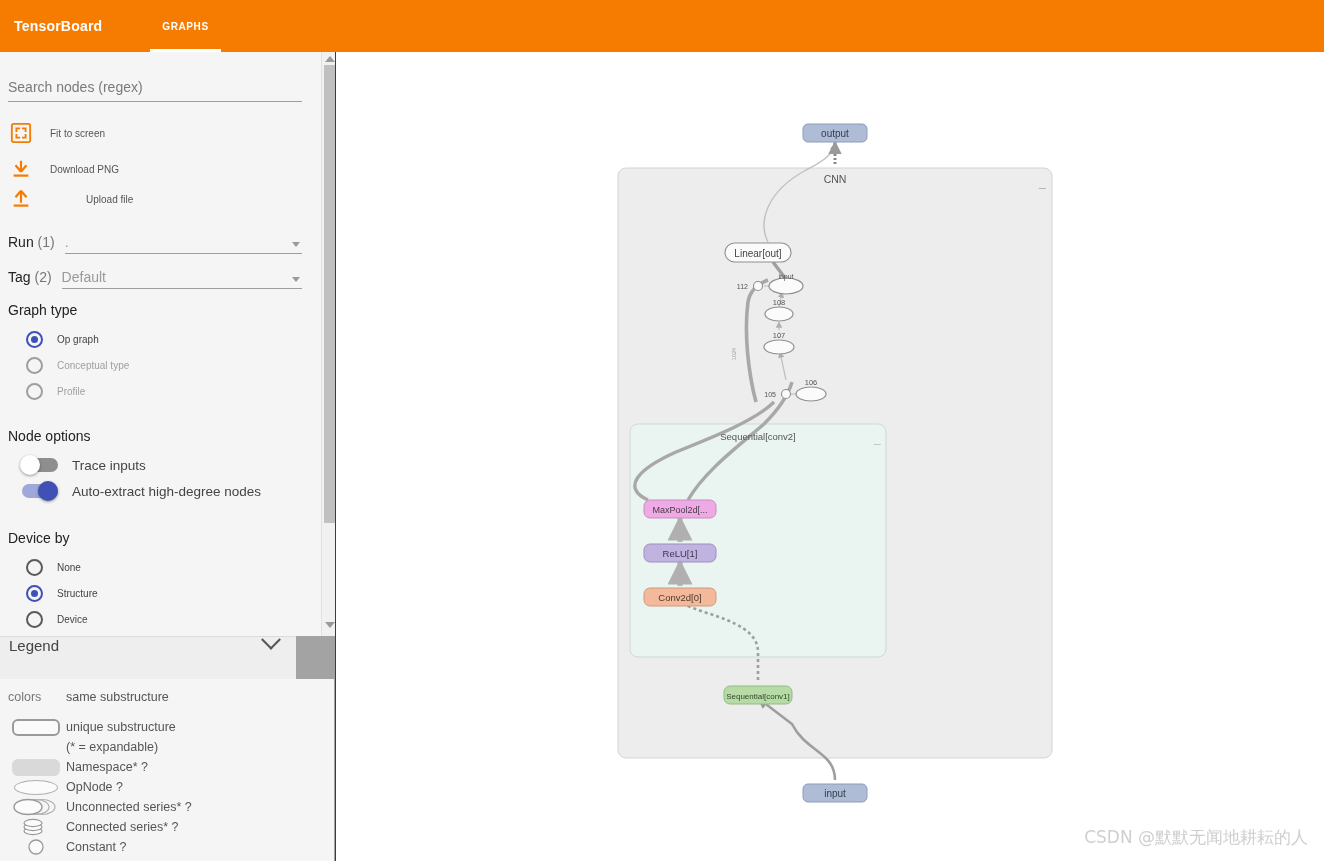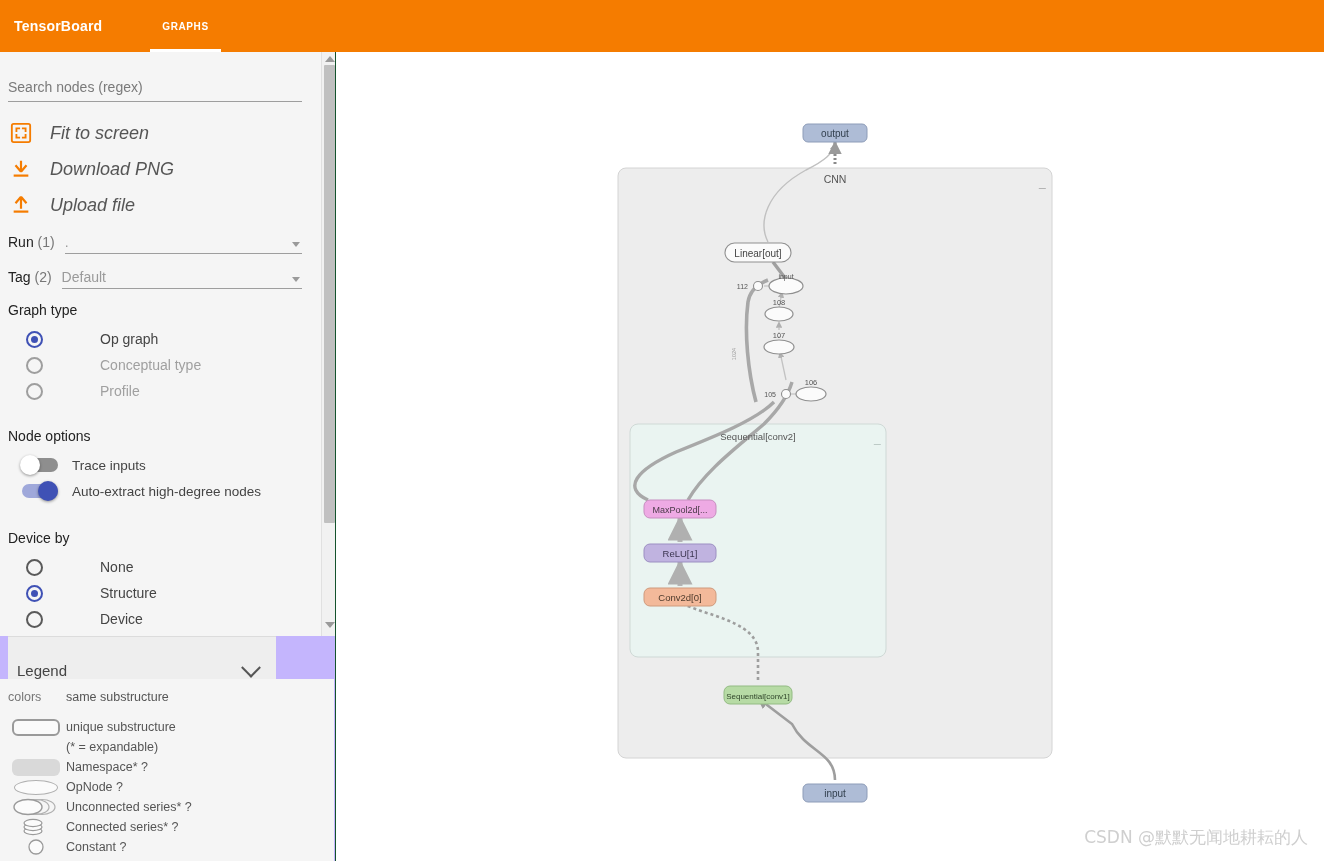--- a/index.html
+++ b/index.html
@@ -30,21 +30,21 @@
     cursor:pointer;
   }
   .tab.active::after{
     content:"";position:absolute;left:8px;right:8px;bottom:0;height:3px;
     background:#ffffff;
   }
 
   
   #sidebar{
     position:absolute;left:0;top:52px;width:335px;height:809px;
-    background:#c4b5fd;
+    background:#a3a3a3;
     border-right:1px solid #14532d;
     overflow:hidden;
   }
   #side-scroll-region{
     position:absolute;left:0;top:0;width:321px;height:584px;
     background:#f5f5f5;
     overflow:hidden;
   }
 
   
@@ -68,21 +68,21 @@
     padding:0 0 6px 0;outline:none;
   }
   #search-input::placeholder{color:#7a7a7a;}
 
   
   .action-row{
     position:absolute;left:8px;width:294px;height:30px;
     display:flex;align-items:center;cursor:pointer;
   }
   .action-icon{width:26px;height:26px;margin-right:16px;display:flex;align-items:center;justify-content:center;}
-  .action-label{font-size:18px;color:#555;font-style:italic;}
+  .action-label{font-size:10px;color:#555;}
 
   
   .sel-row{
     position:absolute;left:8px;width:294px;height:26px;display:flex;align-items:flex-end;
   }
   .sel-label{font-size:14px;color:#222;white-space:nowrap;padding-bottom:4px;}
   .sel-label .cnt{color:#777;}
   .sel-field{
     position:relative;flex:1;margin-left:10px;border-bottom:1px solid #9e9e9e;
     height:22px;display:flex;align-items:flex-end;cursor:pointer;
@@ -102,43 +102,43 @@
   .radio{
     width:17px;height:17px;border-radius:50%;border:2px solid #5a5a5a;
     box-sizing:border-box;margin-right:14px;position:relative;flex:none;
   }
   .radio.on{border-color:#3f51b5;}
   .radio.on::after{
     content:"";position:absolute;left:3px;top:3px;width:7px;height:7px;border-radius:50%;
     background:#3f51b5;
   }
   .radio.dis{border-color:#9e9e9e;}
-  .radio-label{font-size:14px;color:#444;margin-left:43px;}
+  .radio-label{font-size:10px;color:#444;}
   .radio-label.dis{color:#a0a0a0;}
 
   
   .toggle-row{position:absolute;left:22px;display:flex;align-items:center;height:26px;cursor:pointer;}
   .track{
     position:relative;width:36px;height:14px;border-radius:7px;margin-right:14px;flex:none;
   }
   .track.off{background:#8e8e8e;}
   .track.on{background:#9fa8da;}
   .knob{
     position:absolute;top:-3px;width:20px;height:20px;border-radius:50%;
     box-shadow:0 1px 3px rgba(0,0,0,.4);
   }
   .track.off .knob{left:-2px;background:#ffffff;}
   .track.on .knob{left:16px;background:#3f51b5;}
   .toggle-label{font-size:13.5px;color:#444;}
 
   
   #legend-header{
-    position:absolute;left:8px;top:584px;width:268px;height:42px;
+    position:absolute;left:0;top:584px;width:296px;height:42px;
     background:#eeeeee;border-top:1px solid #dcdcdc;border-bottom:1px solid #dcdcdc;
-    display:flex;align-items:flex-end;cursor:pointer;
+    display:flex;align-items:flex-start;cursor:pointer;
   }
   #legend-title{font-size:15px;color:#444;margin-left:9px;}
   #legend-chevron{
     margin-left:auto;margin-right:18px;width:12px;height:12px;
     border-right:2px solid #555;border-bottom:2px solid #555;
     transform:rotate(45deg) translate(-3px,-3px);
   }
 
   
   #legend-body{
@@ -198,21 +198,21 @@
     <div class="action-row" style="top:102px;">
       <span class="action-icon">
         <svg width="22" height="22" viewBox="0 0 24 24">
           <path d="M12 3 V13 M12 15 L6 8 M12 15 L18 8" fill="none" stroke="#f57c00" stroke-width="2.4" stroke-linecap="butt"></path>
           <rect x="4" y="18" width="16" height="2.4" fill="#f57c00"></rect>
         </svg>
       </span>
       <span class="action-label">Download PNG</span>
     </div>
 
-    <div class="action-row" style="top:138px;">
+    <div class="action-row" style="top:132px;gap:36px;">
       <span class="action-icon">
         <svg width="22" height="22" viewBox="0 0 24 24">
           <path d="M12 16 V5 M12 3 L6 10 M12 3 L18 10" fill="none" stroke="#f57c00" stroke-width="2.4" stroke-linecap="butt"></path>
           <rect x="4" y="18" width="16" height="2.4" fill="#f57c00"></rect>
         </svg>
       </span>
       <span class="action-label">Upload file</span>
     </div>
 
     <div class="sel-row" style="top:176px;">

